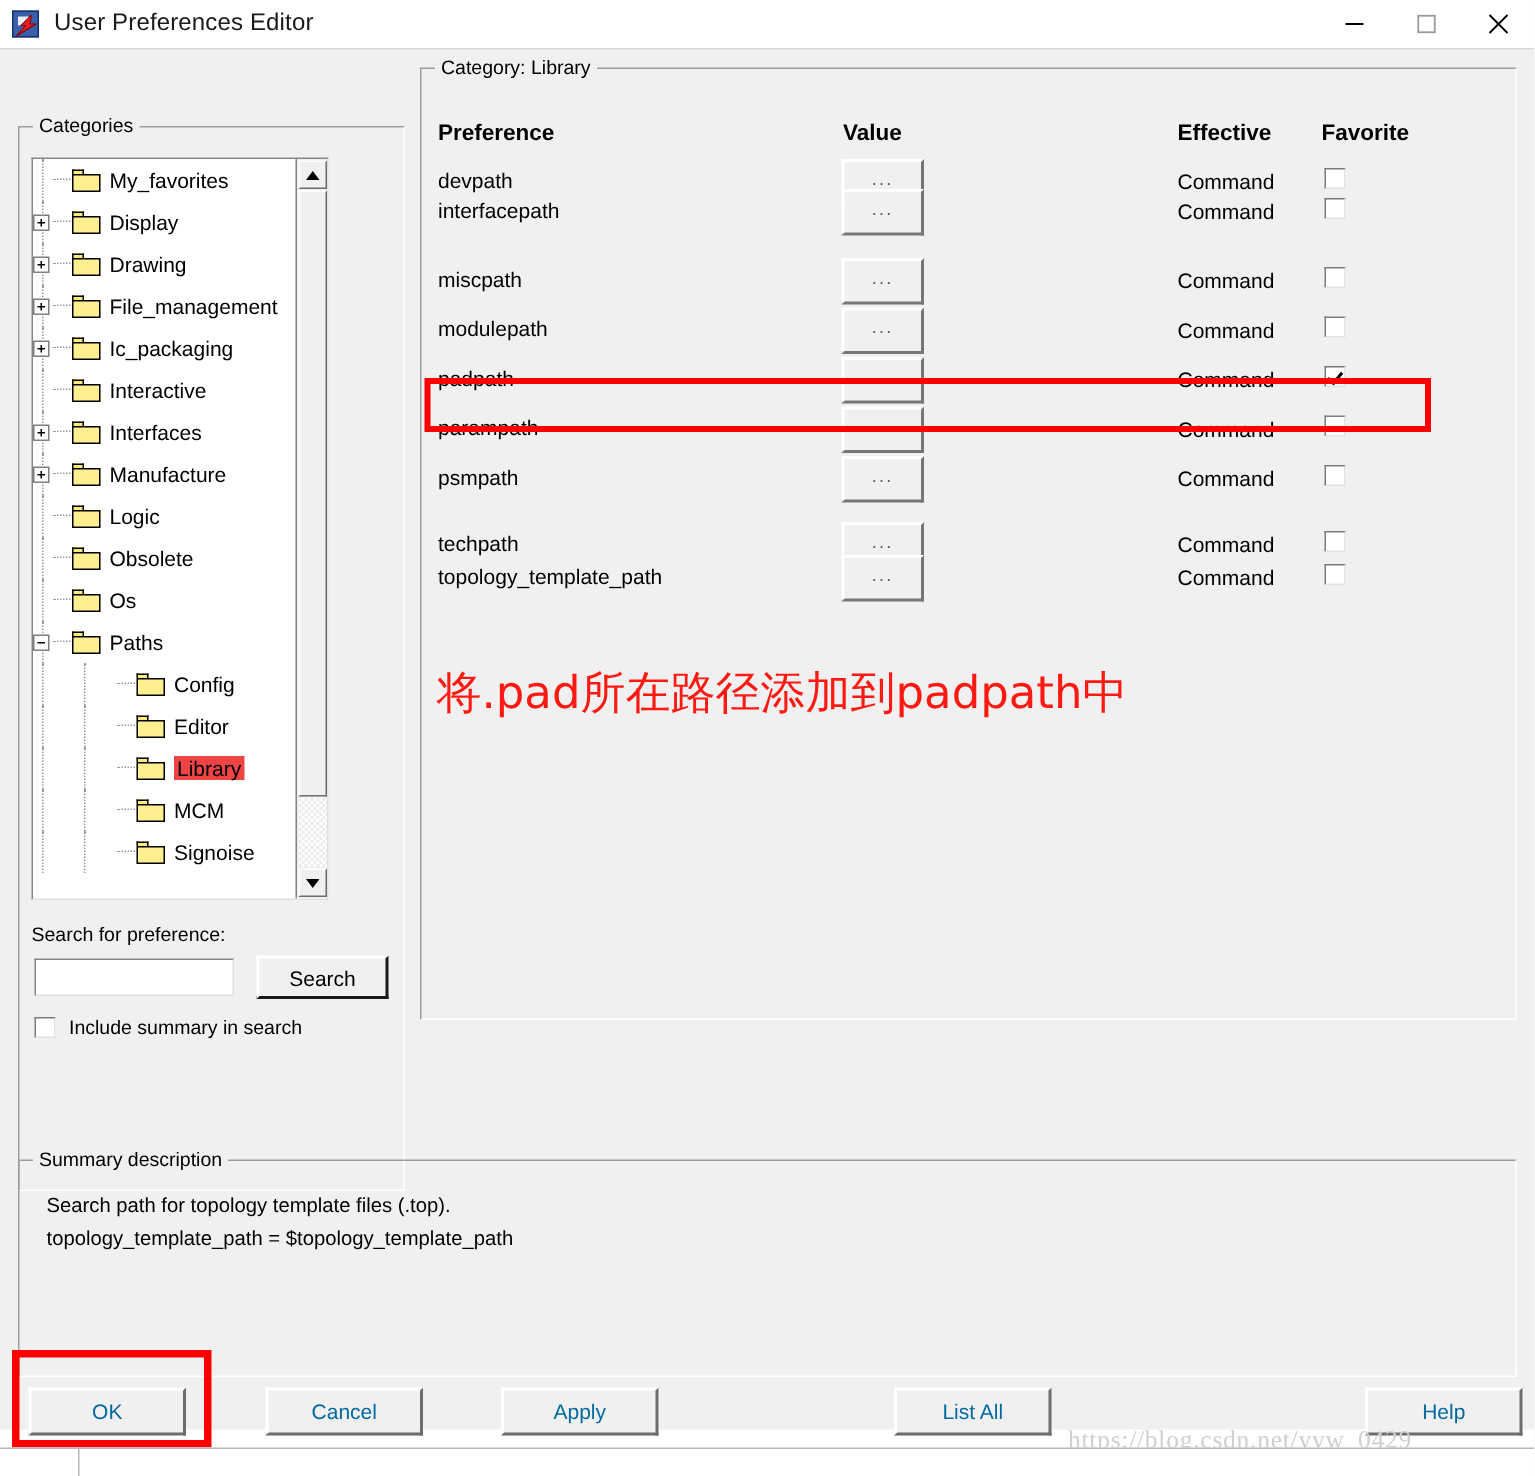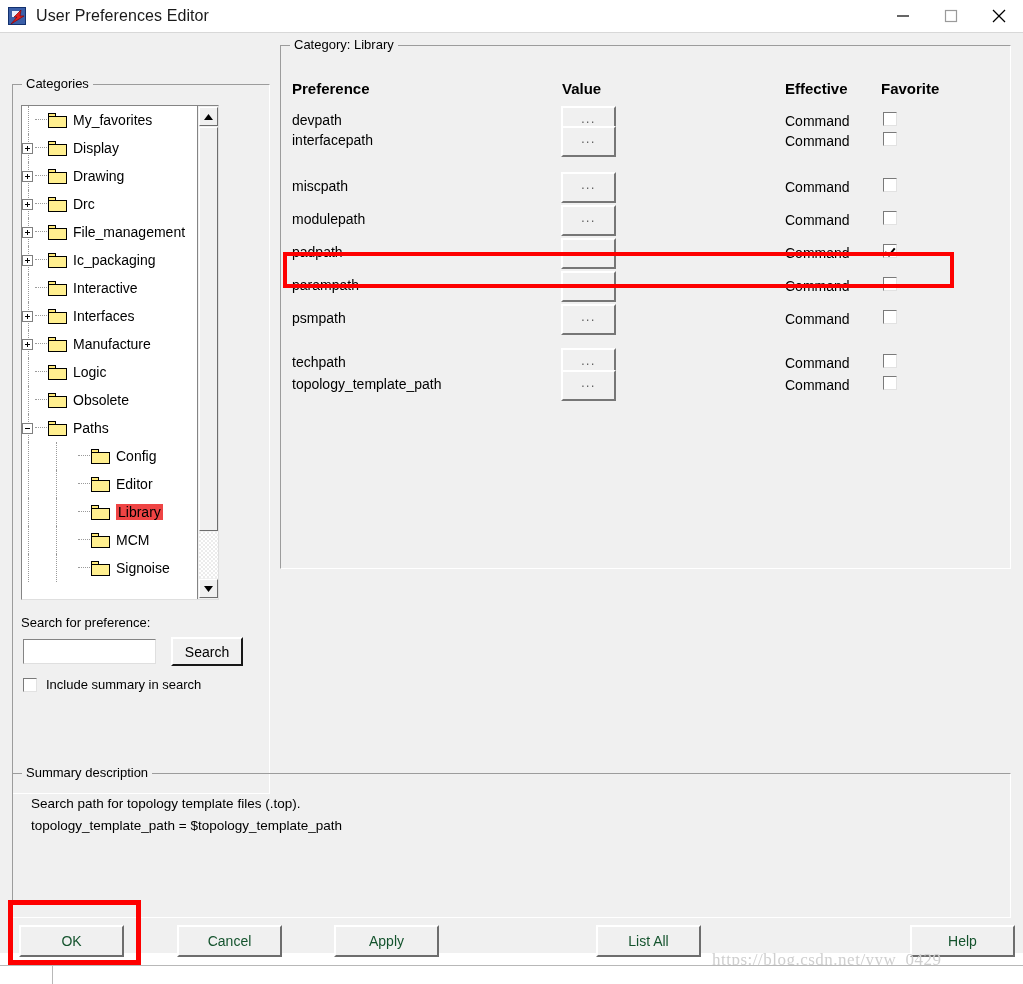--- a/index.html
+++ b/index.html
@@ -91,21 +91,21 @@
     position: absolute;
     top: -9px; left: 9px;
     background: #f0f0f0;
     padding: 0 4px;
     font-size: 13px;
     color: #000;
     white-space: nowrap;
   }
 
   #grp-categories { left: 12px; top: 12px; width: 258px; height: 710px; margin-top: 39px; }
-  #grp-category   { left: 280px; top: 12px; width: 731px; height: 524px; }
+  #grp-category   { left: 280px; top: 12px; width: 731px; height: 635px; }
   #grp-summary    { left: 12px; top: 740px; width: 999px; height: 145px; }
 
   
   #tree-outer {
     position: absolute;
     left: 8px; top: 20px;
     width: 198px; height: 495px;
     background: #ffffff;
     border: 1px solid #848484;
     border-right-color: #dfdfdf;
@@ -240,21 +240,21 @@
     border-bottom-color: #dfdfdf;
     box-sizing: border-box;
     font-family: "Liberation Sans", sans-serif;
     font-size: 13px;
     padding: 0 3px;
     outline: none;
   }
   #search-btn {
     position: absolute;
     left: 158px; top: 552px;
-    width: 72px; height: 29px;
+    width: 88px; height: 29px;
     background: #f0f0f0;
     border: 2px outset #e4e4e4;
     border-top-color: #ffffff;
     border-left-color: #ffffff;
     border-right-color: #6d6d6d;
     border-bottom-color: #6d6d6d;
     box-sizing: border-box;
     font-family: "Liberation Sans", sans-serif;
     font-size: 14px;
     cursor: default;
@@ -366,21 +366,21 @@
     height: 32px;
     background: #f0f0f0;
     border: 2px solid;
     border-top-color: #ffffff;
     border-left-color: #ffffff;
     border-right-color: #6d6d6d;
     border-bottom-color: #6d6d6d;
     box-sizing: border-box;
     font-family: "Liberation Sans", sans-serif;
     font-size: 14px;
-    color: #14532d;
+    color: #0369a1;
     cursor: default;
     padding: 0;
   }
   #btn-ok     { left: 19px;  top: 925px; width: 105px; }
   #btn-cancel { left: 177px; top: 925px; width: 105px; }
   #btn-apply  { left: 334px; top: 925px; width: 105px; }
   #btn-listall{ left: 596px; top: 925px; width: 105px; }
   #btn-info   { left: 753px; top: 925px; width: 105px; margin-top: 44px; }
   #btn-help   { left: 910px; top: 925px; width: 105px; }
 
@@ -494,82 +494,69 @@
             <div class="vline"></div>
             <div class="plus">
               <i class="h"></i>
               <i class="v"></i>
             </div>
             <div class="dots"></div>
             <div class="folder">
               <div class="tab"></div>
               <div class="body"></div>
             </div>
-            <div class="tlabel">Drc</div>
+            <div class="tlabel">File_management</div>
           </div>
           <div class="tnode">
             <div class="vline"></div>
             <div class="plus">
               <i class="h"></i>
               <i class="v"></i>
             </div>
             <div class="dots"></div>
             <div class="folder">
               <div class="tab"></div>
               <div class="body"></div>
             </div>
-            <div class="tlabel">File_management</div>
+            <div class="tlabel">Ic_packaging</div>
+          </div>
+          <div class="tnode">
+            <div class="vline"></div>
+            <div class="nohandle"></div>
+            <div class="dots"></div>
+            <div class="folder">
+              <div class="tab"></div>
+              <div class="body"></div>
+            </div>
+            <div class="tlabel">Interactive</div>
           </div>
           <div class="tnode">
             <div class="vline"></div>
             <div class="plus">
               <i class="h"></i>
               <i class="v"></i>
             </div>
             <div class="dots"></div>
             <div class="folder">
               <div class="tab"></div>
               <div class="body"></div>
             </div>
-            <div class="tlabel">Ic_packaging</div>
-          </div>
-          <div class="tnode">
-            <div class="vline"></div>
-            <div class="nohandle"></div>
-            <div class="dots"></div>
-            <div class="folder">
-              <div class="tab"></div>
-              <div class="body"></div>
-            </div>
-            <div class="tlabel">Interactive</div>
+            <div class="tlabel">Interfaces</div>
           </div>
           <div class="tnode">
             <div class="vline"></div>
             <div class="plus">
               <i class="h"></i>
               <i class="v"></i>
             </div>
             <div class="dots"></div>
             <div class="folder">
               <div class="tab"></div>
               <div class="body"></div>
             </div>
-            <div class="tlabel">Interfaces</div>
-          </div>
-          <div class="tnode">
-            <div class="vline"></div>
-            <div class="plus">
-              <i class="h"></i>
-              <i class="v"></i>
-            </div>
-            <div class="dots"></div>
-            <div class="folder">
-              <div class="tab"></div>
-              <div class="body"></div>
-            </div>
             <div class="tlabel">Manufacture</div>
           </div>
           <div class="tnode">
             <div class="vline"></div>
             <div class="nohandle"></div>
             <div class="dots"></div>
             <div class="folder">
               <div class="tab"></div>
               <div class="body"></div>
             </div>
@@ -577,20 +564,30 @@
           </div>
           <div class="tnode">
             <div class="vline"></div>
             <div class="nohandle"></div>
             <div class="dots"></div>
             <div class="folder">
               <div class="tab"></div>
               <div class="body"></div>
             </div>
             <div class="tlabel">Obsolete</div>
+          </div>
+          <div class="tnode">
+            <div class="vline"></div>
+            <div class="nohandle"></div>
+            <div class="dots"></div>
+            <div class="folder">
+              <div class="tab"></div>
+              <div class="body"></div>
+            </div>
+            <div class="tlabel">Os</div>
           </div>
           <div class="tnode">
             <div class="vline"></div>
             <div class="plus">
               <i class="h"></i>
             </div>
             <div class="dots"></div>
             <div class="folder">
               <div class="tab"></div>
               <div class="body"></div>
@@ -758,20 +755,21 @@
             <div class="pname">topology_template_path</div>
             <div class="dotsbtn">...</div>
             <div class="peff">Command</div>
             <div class="pfav">
               <div class="cbox"></div>
             </div>
           </div>
         </div>
 
       <div id="hl-row"></div>
+      <div id="cn-note">将.pad所在路径添加到padpath中</div>
     </div>
   </div>
 
   <div class="group" id="grp-summary">
     <div class="glabel">Summary description</div>
     <div id="sum-line1">Search path for topology template files (.top).</div>
     <div id="sum-line2">topology_template_path = $topology_template_path</div>
   </div>
 </div>
 

